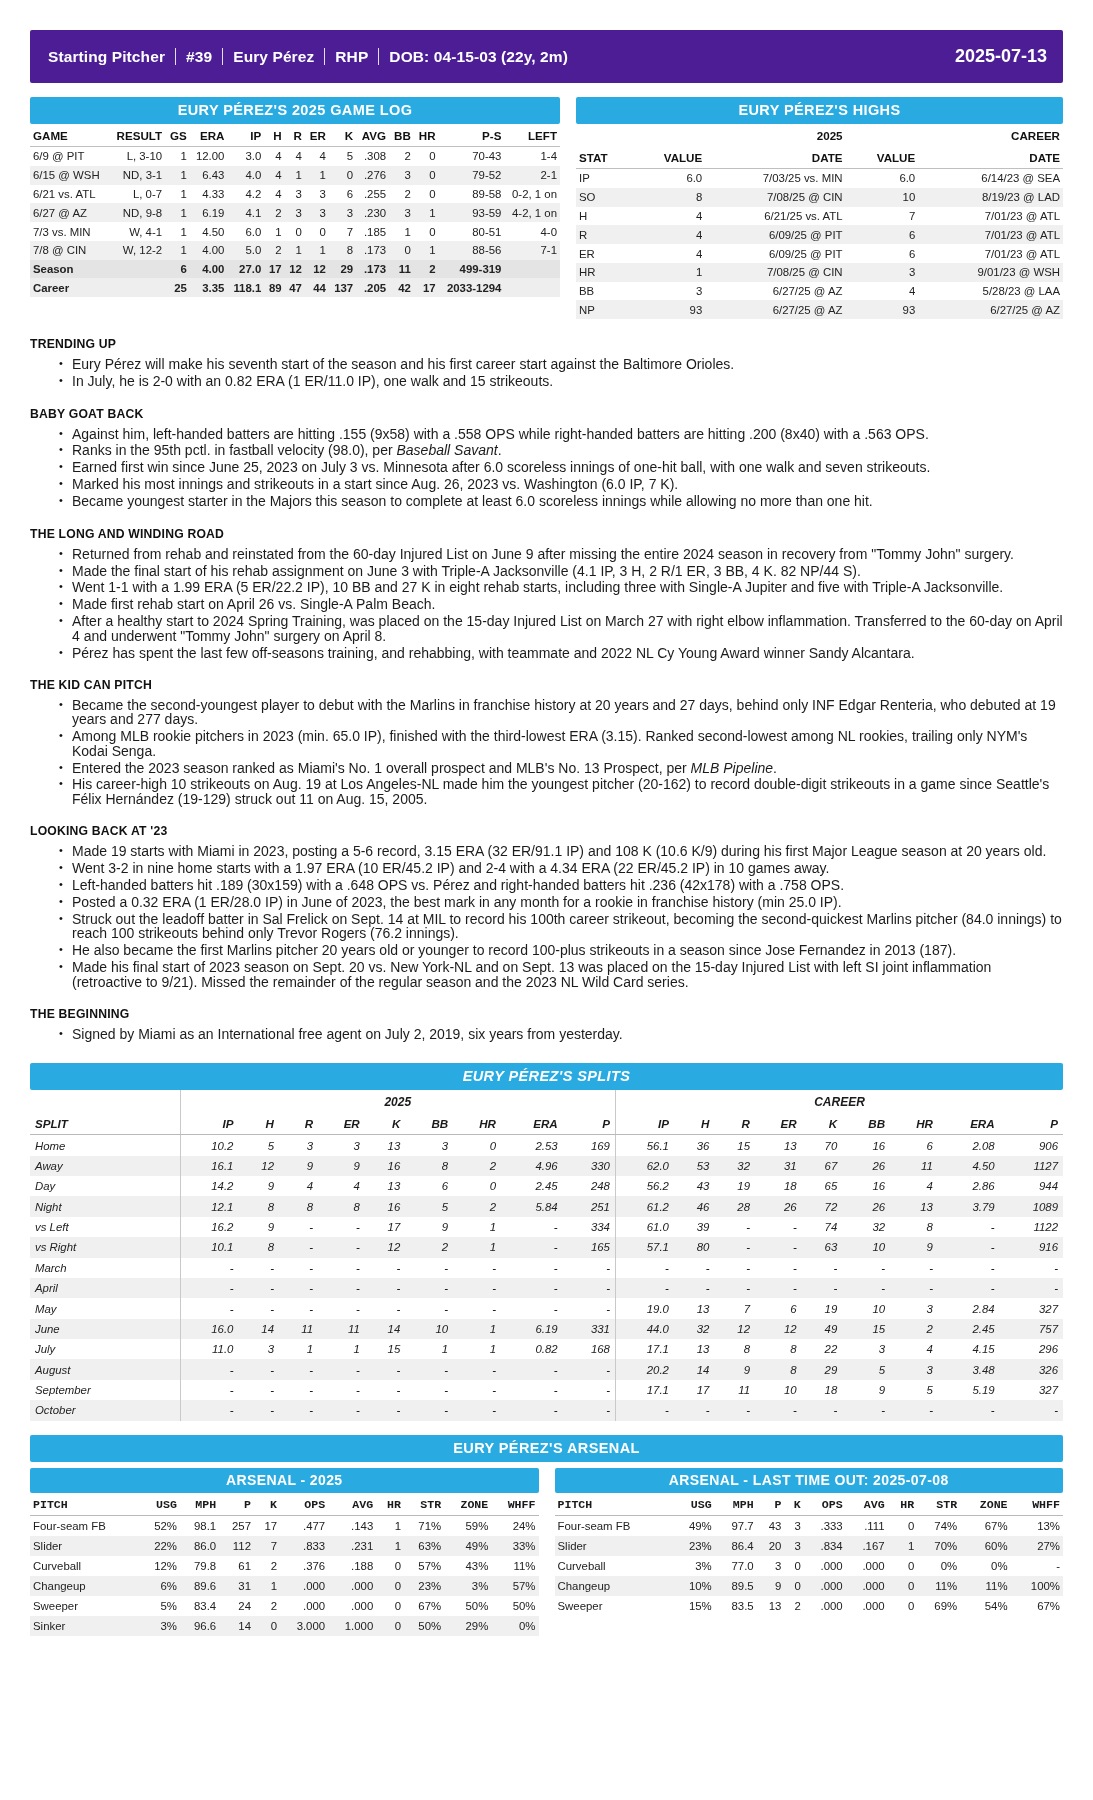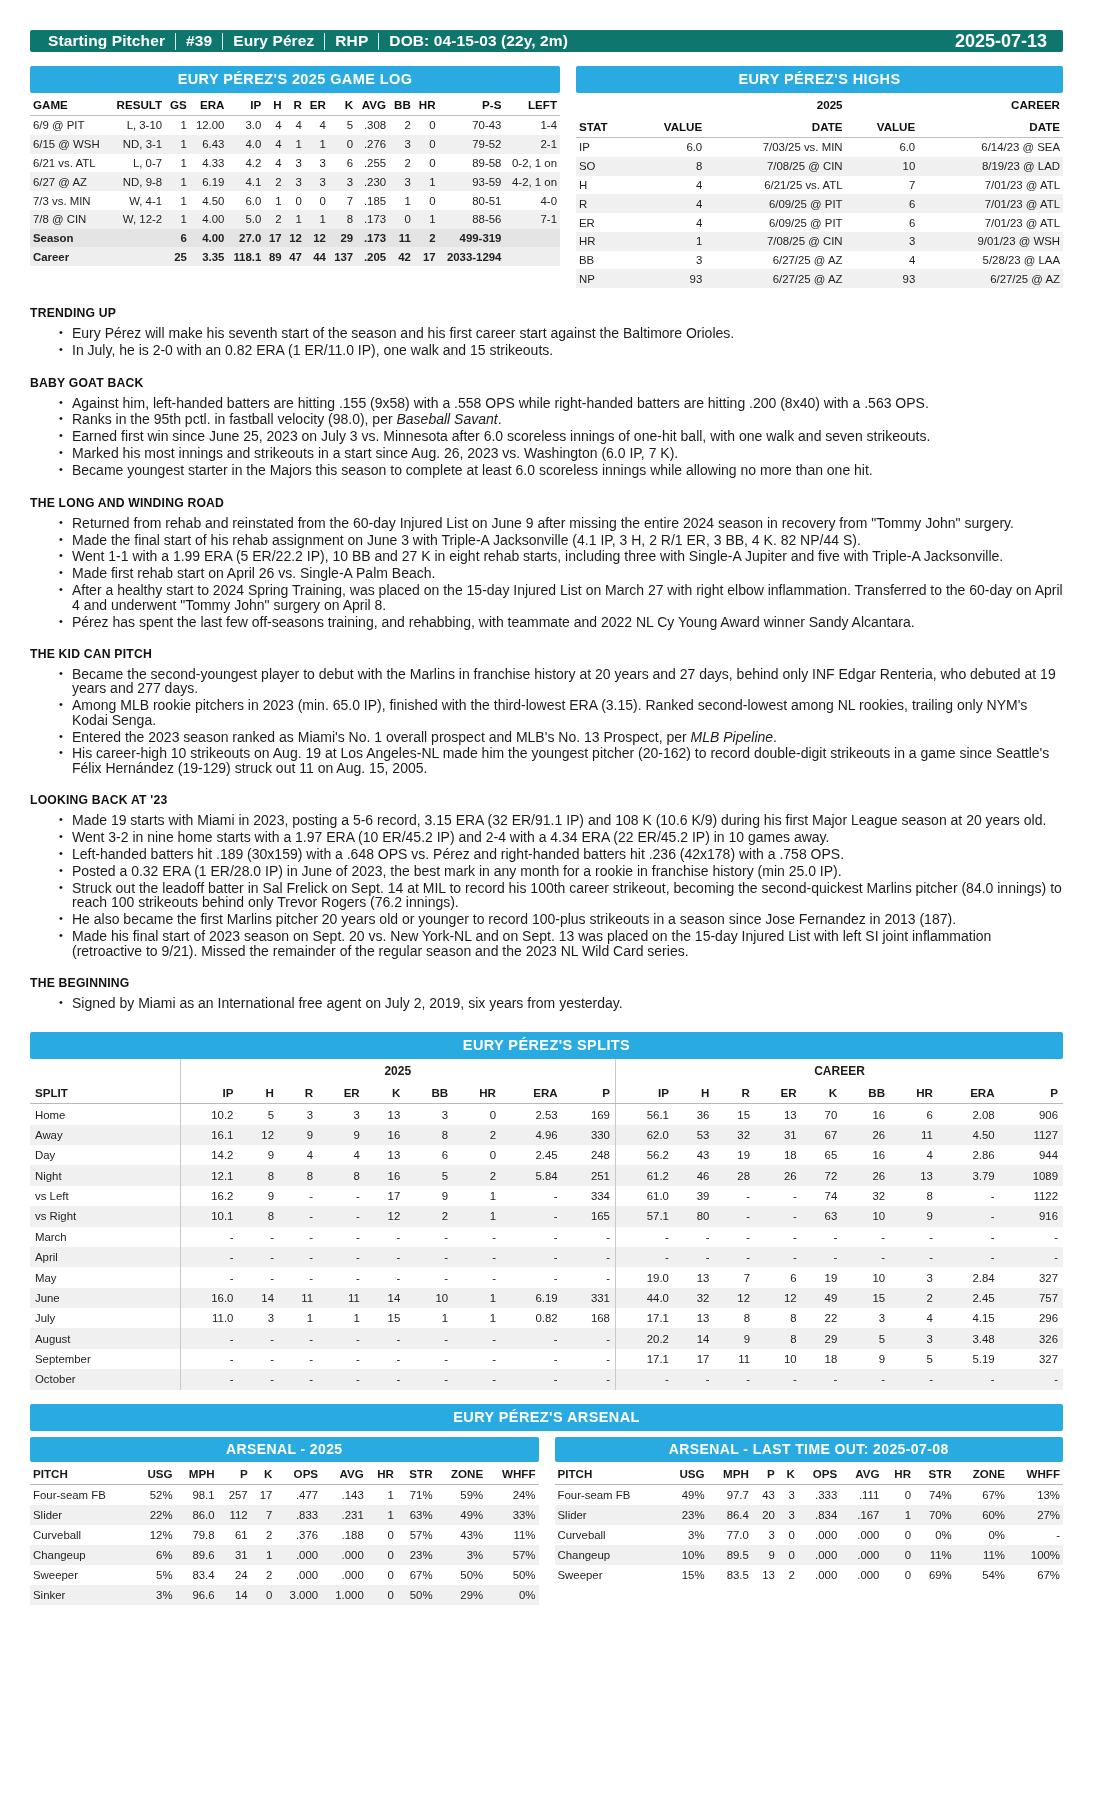--- a/index.html
+++ b/index.html
@@ -9,23 +9,23 @@
     min-height: 1800px;
     background: #ffffff;
     font-family: "Liberation Sans", sans-serif;
     color: #1a1a1a;
     -webkit-font-smoothing: antialiased;
   }
   .page { padding: 30px 30px 20px 30px; }
 
   
   .banner {
-    background: #0f766e;
+    background: #4c1d95;
     color: #ffffff;
-    height: 22px;
+    height: 53px;
     display: flex;
     align-items: center;
     justify-content: space-between;
     padding: 4px 16px;
     border-radius: 2px;
   }
   .banner-left { display: flex; align-items: center; font-size: 15.5px; font-weight: bold; letter-spacing: .1px; }
   .banner-left .seg { padding: 0 10px; }
   .banner-left .seg:first-child { padding-left: 2px; }
   .banner-left .divider {
@@ -104,34 +104,34 @@
   ul.bul li:before {
     content: "\2022";
     position: absolute;
     left: -13px;
     top: -1px;
     font-size: 11px;
     color: #111;
   }
 
   
-  .splits-wrap { margin-top: 22px; }
+  .splits-wrap { margin-top: 22px; font-style: italic; }
   table.splits { width: 100%; border-collapse: collapse; font-size: 11.4px; }
   table.splits th { font-weight: bold; font-size: 11.6px; padding: 4px 5px 4px 5px; text-align: right; border-bottom: 1px solid #b9b9b9; }
   table.splits th.l, table.splits td.l { text-align: left; }
   table.splits td { padding: 4.2px 5px; text-align: right; color: #222; }
   table.splits tbody tr:nth-child(even) { background: #f0f0f0; }
   table.splits .grp { text-align:center; font-weight:bold; font-size:12px; padding: 5px 0 4px 0; }
   table.splits .sepL { border-left: 1px solid #c9c9c9; }
 
   
   .ars-row { display:flex; gap: 16px; margin-top: 6px; }
   .ars-col { flex: 1; }
   table.ars { width: 100%; border-collapse: collapse; font-size: 11.4px; }
-  table.ars th { font-weight:bold; font-size: 11.6px; padding: 5px 3px 4px 3px; text-align: right; border-bottom: 1px solid #b9b9b9; }
+  table.ars th { font-weight:bold; font-size: 11.6px; padding: 5px 3px 4px 3px; text-align: right; border-bottom: 1px solid #b9b9b9; font-family: Liberation Mono, monospace; }
   table.ars th.l, table.ars td.l { text-align: left; }
   table.ars td { padding: 4px 3px; text-align: right; color:#222; }
   table.ars tbody tr:nth-child(even) { background: #f0f0f0; }
 </style>
 </head>
 <body>
 
 <div class="page">
 
   <div class="banner">

